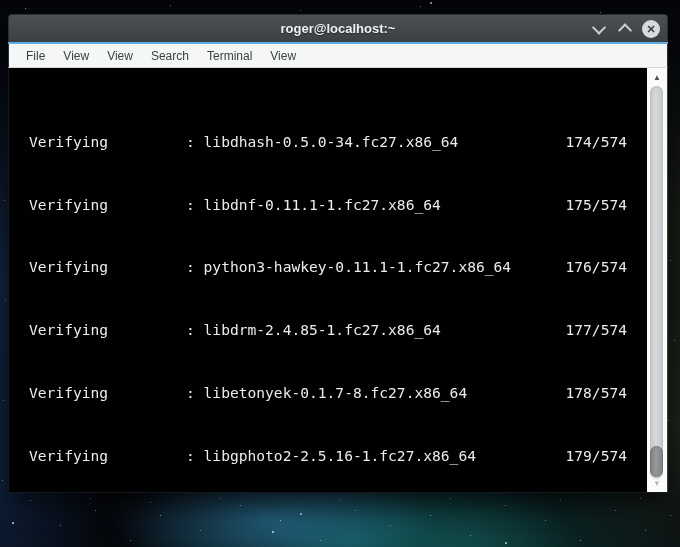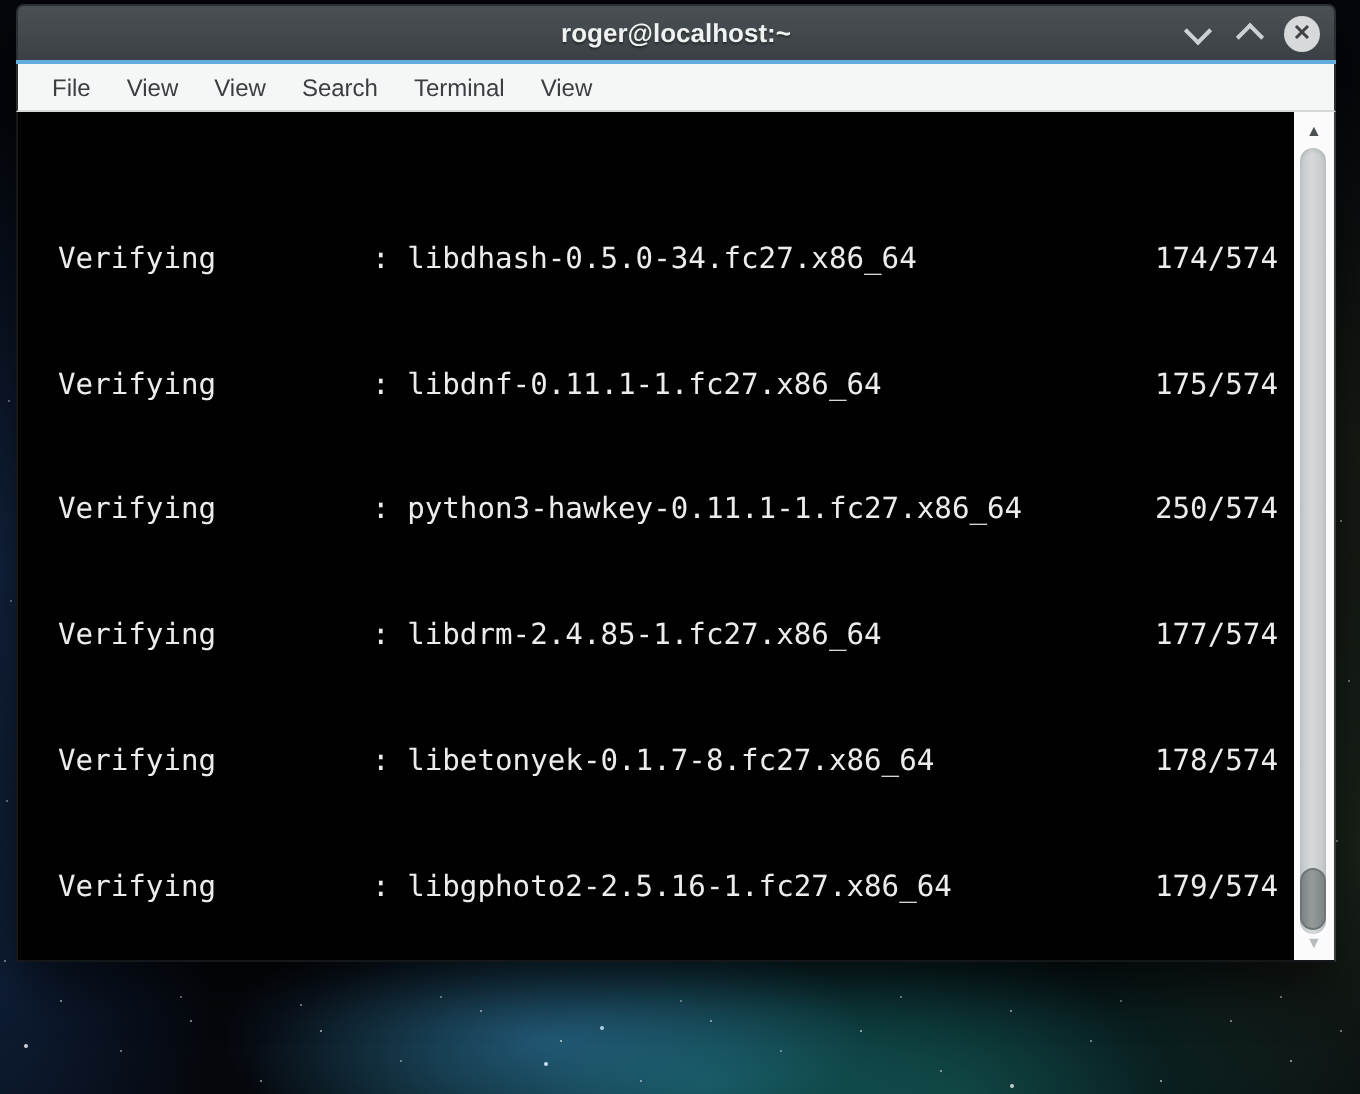--- a/index.html
+++ b/index.html
@@ -43,21 +43,21 @@
   }
   .stars-big{
     position:absolute;top:0;left:0;width:2px;height:2px;background:transparent;border-radius:50%;
     box-shadow:
       272px 531px rgba(210,235,255,.95), 658px 47px rgba(255,255,255,.8),
       12px 522px rgba(255,255,255,.8), 505px 542px rgba(255,255,255,.75),
       300px 513px rgba(200,230,255,.85), 430px 2px rgba(255,255,255,.7);
   }
   
   .window{
-    position:absolute;left:8px;top:2px;width:660px;height:479px;
+    position:absolute;left:8px;top:14px;width:660px;height:479px;
     border-radius:4px 4px 0 0;
     box-shadow:0 10px 26px rgba(0,0,0,.55);
     display:flex;flex-direction:column;
   }
   .titlebar{
     height:27px;flex:0 0 27px;
     background:linear-gradient(#4a5053,#3a4043);
     border:1px solid #2b2f31;border-bottom:none;
     border-radius:4px 4px 0 0;
     display:flex;align-items:center;position:relative;
@@ -88,21 +88,21 @@
   }
   .content{
     flex:1;display:flex;min-height:0;
     border-left:1px solid #15181a;border-right:1px solid #3a3e40;border-bottom:1px solid #15181a;
   }
   
   .term{
     flex:1;background:#010101;color:#ececec;
     font-family:"DejaVu Sans Mono", monospace;
     font-size:14.6px;line-height:15.7px;
-    padding:3px 8px 0 20px;
+    padding:3px 20px 0 20px;
     white-space:pre;overflow:hidden;
   }
   .trow{display:flex;}
   .t-action{flex:0 0 157px;}
   .t-prog{margin-left:auto;}
   
   .scrollbar{
     flex:0 0 20px;background:#fbfbfb;position:relative;
   }
   .sb-arrow{
@@ -181,21 +181,21 @@
             <span class="t-action">Verifying</span>
             <span class="t-sep">: </span>
             <span class="t-pkg">libdnf-0.11.1-1.fc27.x86_64</span>
             <span class="t-prog">175/574</span>
           </div>
         
           <div class="trow">
             <span class="t-action">Verifying</span>
             <span class="t-sep">: </span>
             <span class="t-pkg">python3-hawkey-0.11.1-1.fc27.x86_64</span>
-            <span class="t-prog">250/574</span>
+            <span class="t-prog">176/574</span>
           </div>
         
           <div class="trow">
             <span class="t-action">Verifying</span>
             <span class="t-sep">: </span>
             <span class="t-pkg">libdrm-2.4.85-1.fc27.x86_64</span>
             <span class="t-prog">177/574</span>
           </div>
         
           <div class="trow">

